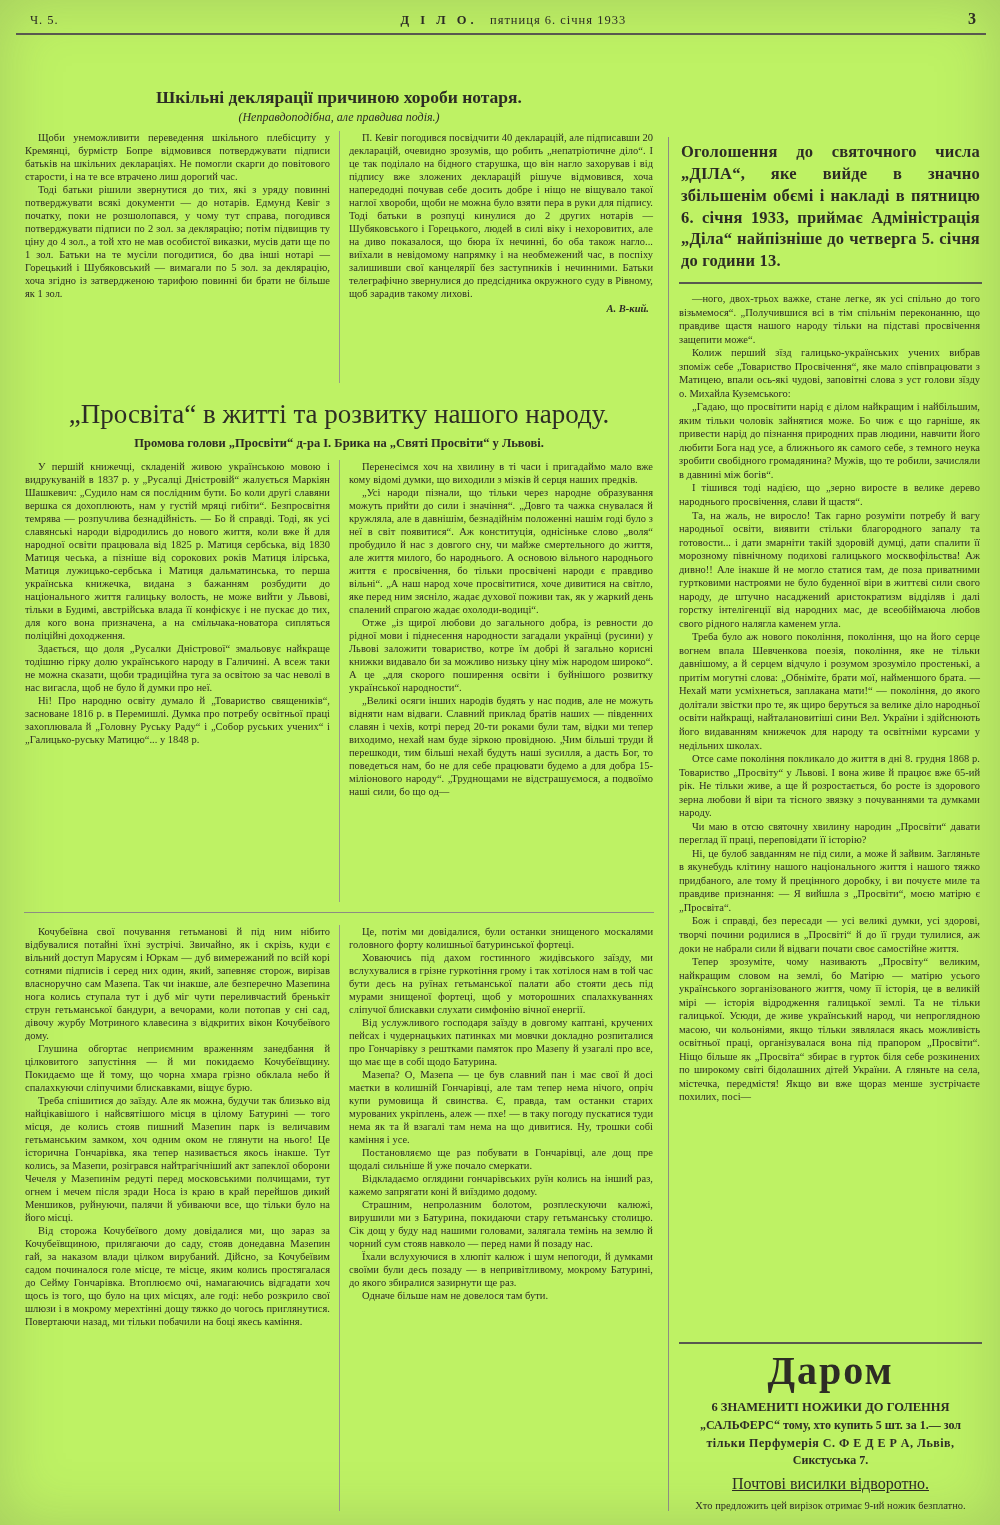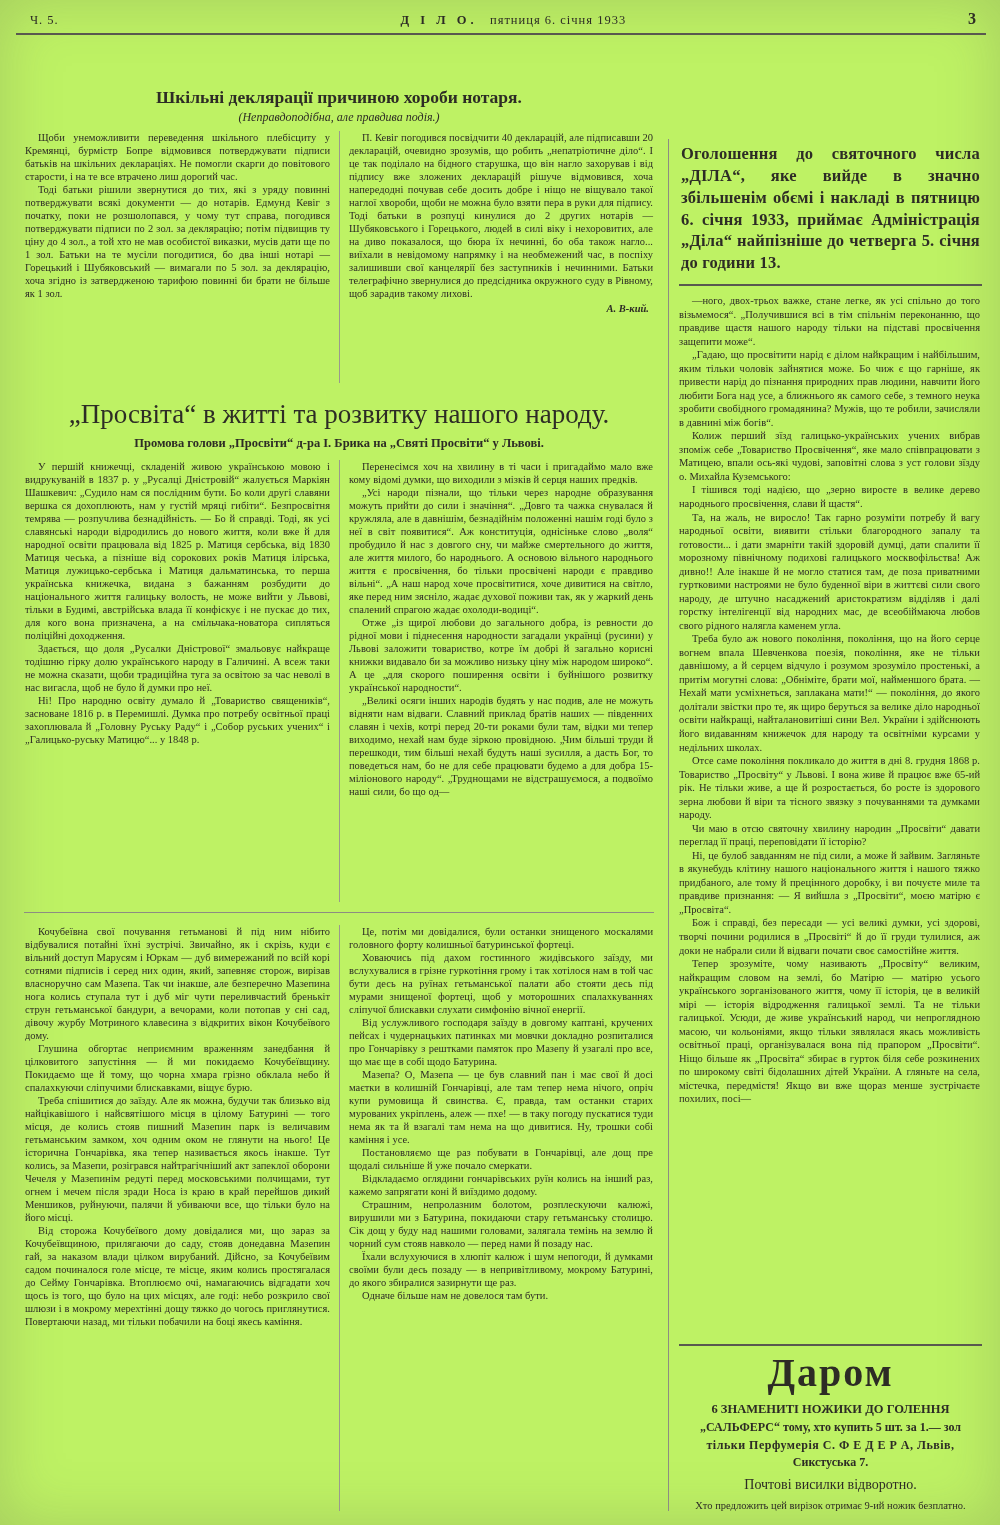--- a/index.html
+++ b/index.html
@@ -44,21 +44,21 @@
   .announce-rule { border-top:2px solid #59584f; margin:2px 0 8px; }
   .right-body { font-size:10.5px; line-height:1.29; text-align:justify; height:1042px; overflow:hidden; padding-right:2px; }
 
   .ad-rule { border-top:2px solid #59584f; margin:8px 0 4px; }
   .ad { text-align:center; padding-top:2px; }
   .ad-headline { font-weight:bold; font-size:40px; letter-spacing:2px; line-height:1.05; }
   .ad-line1 { font-weight:bold; font-size:12.5px; margin-top:8px; }
   .ad-line2 { font-weight:bold; font-size:12px; margin-top:3px; }
   .ad-line3 { font-weight:bold; font-size:12px; margin-top:3px; letter-spacing:.5px; }
   .ad-line4 { font-weight:bold; font-size:12px; margin-top:2px; }
-  .ad-line5 { font-size:14px; margin-top:7px; }
+  .ad-line5 { font-size:16px; margin-top:7px;text-decoration:underline; }
   .ad-line6 { font-size:10.5px; margin-top:7px; padding:0 6px; }
 </style>
 </head>
 <body>
 
 <div class="page">
 
   <div class="masthead">
     <span class="issue">Ч. 5.</span>
     <span class="center">
@@ -133,22 +133,22 @@
       </div>
 
     </div>
 
     <div class="right-col">
       <div class="announce">Оголошення до святочного числа „ДІЛА“, яке вийде в значно збільшенім обємі і накладі в пятницю 6. січня 1933, приймає Адміністрація „Діла“ найпізніше до четверга 5. січня до години 13.</div>
       <div class="announce-rule"></div>
 
       <div class="right-body">
           <p class="para">—ного, двох-трьох важке, стане легке, як усі спільно до того візьмемося“. „Получившися всі в тім спільнім переконанню, що правдиве щастя нашого народу тільки на підставі просвічення защепити може“.</p>
+          <p class="para">Колиж перший зїзд галицько-українських учених вибрав зпоміж себе „Товариство Просвічення“, яке мало співпрацювати з Матицею, впали ось-які чудові, заповітні слова з уст голови зїзду о. Михайла Куземського:</p>
           <p class="para">„Гадаю, що просвітити нарід є ділом найкращим і найбільшим, яким тільки чоловік зайнятися може. Бо чиж є що гарніше, як привести нарід до пізнання природних прав людини, навчити його любити Бога над усе, а ближнього як самого себе, з темного неука зробити свобідного громадянина? Мужів, що те робили, зачисляли в давнині між богів“.</p>
-          <p class="para">Колиж перший зїзд галицько-українських учених вибрав зпоміж себе „Товариство Просвічення“, яке мало співпрацювати з Матицею, впали ось-які чудові, заповітні слова з уст голови зїзду о. Михайла Куземського:</p>
           <p class="para">І тішився тоді надією, що „зерно виросте в велике дерево народнього просвічення, слави й щастя“.</p>
           <p class="para">Та, на жаль, не виросло! Так гарно розуміти потребу й вагу народньої освіти, виявити стільки благородного запалу та готовости... і дати змарніти такій здоровій думці, дати спалити її морозному північному подихові галицького москвофільства! Аж дивно!! Але інакше й не могло статися там, де поза приватними гуртковими настроями не було буденної віри в життєві сили свого народу, де штучно насаджений аристократизм відділяв і далі горстку інтелігенції від народних мас, де всеобіймаюча любов свого рідного налягла каменем угла.</p>
           <p class="para">Треба було аж нового покоління, покоління, що на його серце вогнем впала Шевченкова поезія, покоління, яке не тільки давнішому, а й серцем відчуло і розумом зрозуміло простенькі, а притім могутні слова: „Обніміте, брати мої, найменшого брата. — Нехай мати усміхнеться, заплакана мати!“ — покоління, до якого долітали звістки про те, як щиро беруться за велике діло народньої освіти найкращі, найталановитіші сини Вел. України і здійснюють його видаванням книжечок для народу та освітніми курсами у недільних школах.</p>
           <p class="para">Отсе саме покоління покликало до життя в дні 8. грудня 1868 р. Товариство „Просвіту“ у Львові. І вона живе й працює вже 65-ий рік. Не тільки живе, а ще й розростається, бо росте із здорового зерна любови й віри та тісного звязку з почуваннями та думками народу.</p>
           <p class="para">Чи маю в отсю святочну хвилину народин „Просвіти“ давати переглад її праці, переповідати її історію?</p>
           <p class="para">Ні, це булоб завданням не під сили, а може й зайвим. Загляньте в якунебудь клітину нашого національного життя і нашого тяжко придбаного, але тому й прецінного доробку, і ви почуєте миле та правдиве признання: — Я вийшла з „Просвіти“, моєю матірю є „Просвіта“.</p>
           <p class="para">Бож і справді, без пересади — усі великі думки, усі здорові, творчі почини родилися в „Просвіті“ й до її груди тулилися, аж доки не набрали сили й відваги почати своє самостійне життя.</p>
           <p class="para">Тепер зрозуміте, чому називають „Просвіту“ великим, найкращим словом на землі, бо Матірю — матірю усього українського зорганізованого життя, чому її історія, це в великій мірі — історія відродження галицької землі. Та не тільки галицької. Усюди, де живе український народ, чи непроглядною масою, чи кольоніями, якщо тільки зявлялася якась можливість освітньої праці, організувалася вона під прапором „Просвіти“. Ніщо більше як „Просвіта“ збирає в гурток біля себе розкинених по широкому світі бідолашних дітей України. А гляньте на села, містечка, передмістя! Якщо ви вже щораз менше зустрічаєте похилих, посі—</p>
         </div>
 

